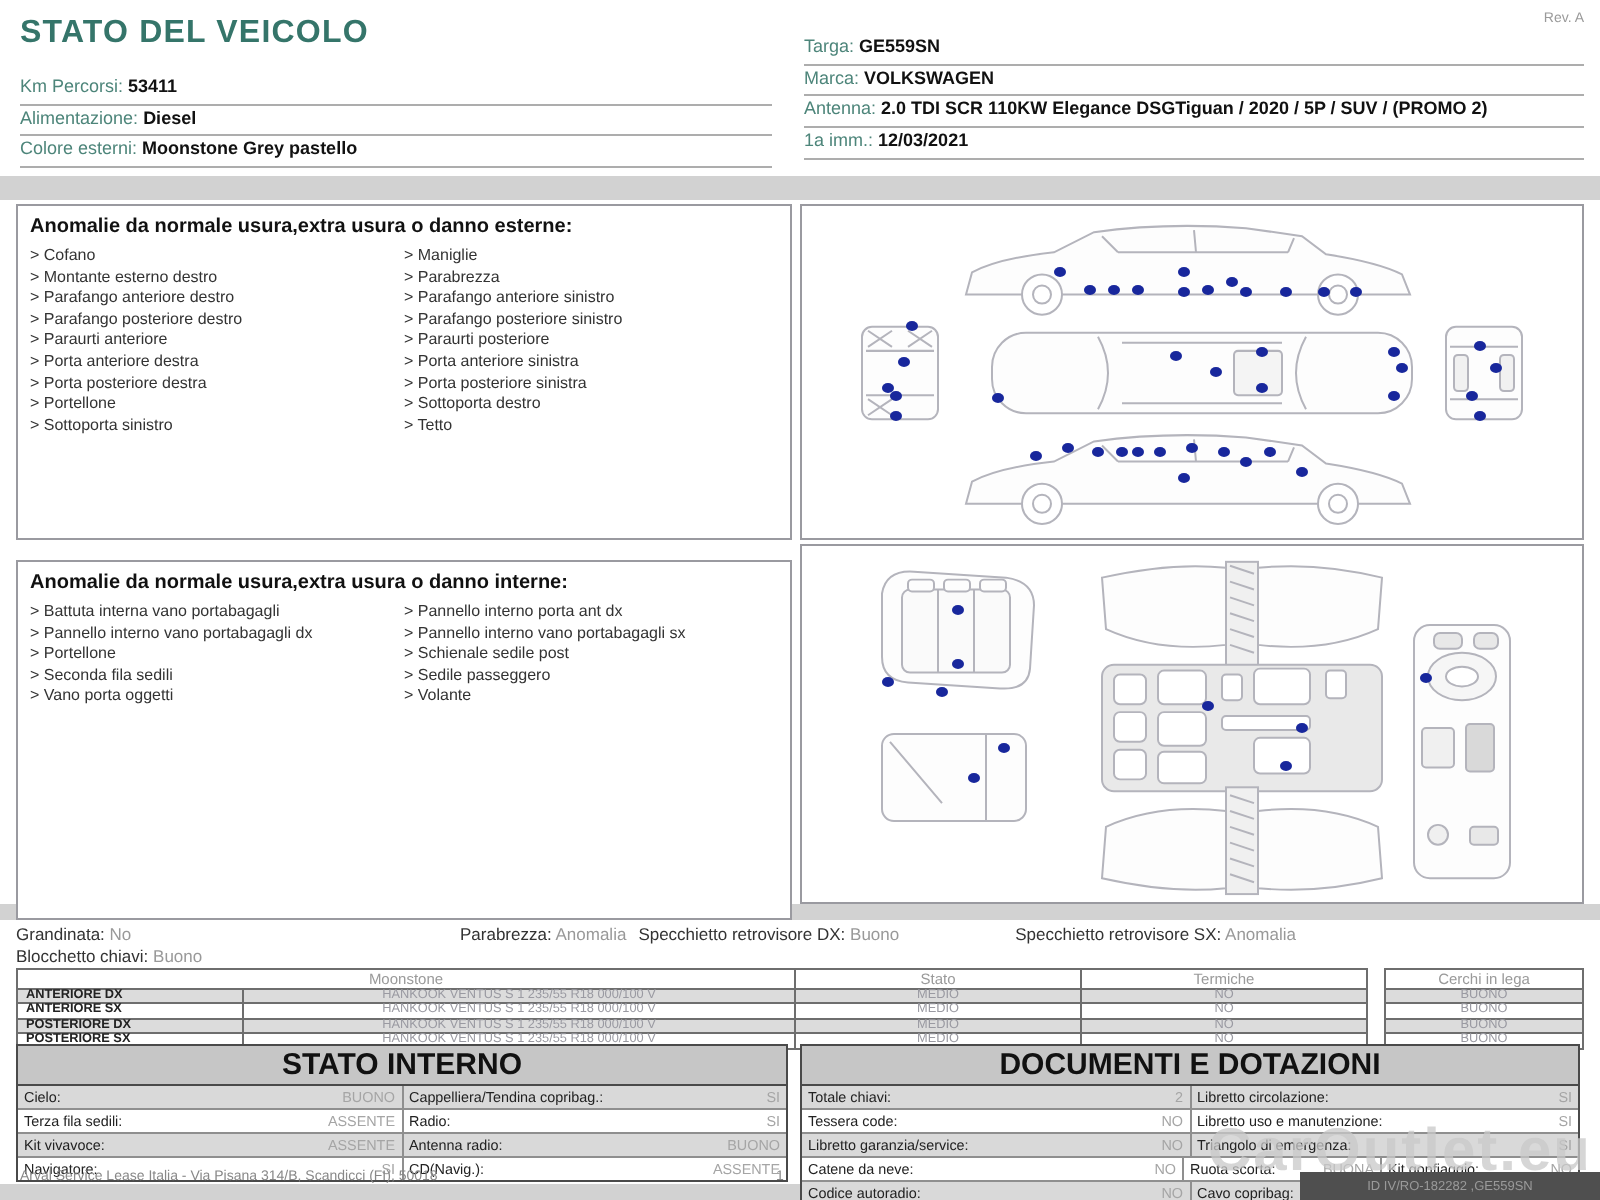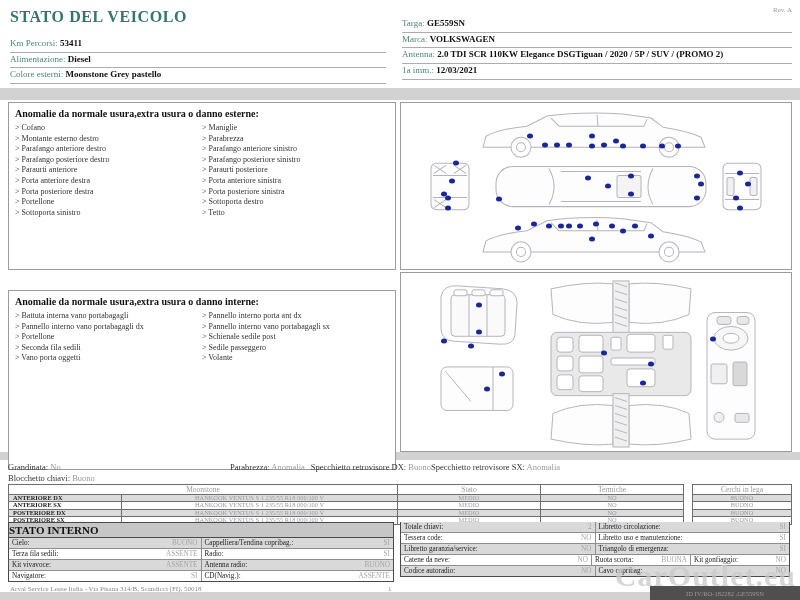--- a/index.html
+++ b/index.html
@@ -1,17 +1,17 @@
 <!DOCTYPE html>
 <html><head>
 <meta charset="utf-8">
 <style>
   html,body{margin:0;padding:0;background:#fff}
   .page{position:relative;width:800px;height:600px;background:#fff;overflow:hidden;
-        font-family:Liberation Serif, serif;color:#222}
+        font-family:Liberation Sans, sans-serif;color:#222}
 
   
   .hdr{position:absolute;top:6px;left:10px;width:782px;display:flex;gap:16px}
   .hdr-left{width:376px}
   .hdr-right{flex:1}
   .title{font-size:16px;font-weight:bold;color:#35756a;letter-spacing:.6px;margin:2px 0 11px 0}
   .rev{text-align:right;font-size:7px;color:#9a9a9a;height:11px}
   .hfield{border-bottom:1px solid #adadad;font-size:9px;padding:1px 0 2px 0;line-height:1.3}
   .flabel{color:#4d857a}
   .fvalue{font-weight:bold;color:#111}
@@ -19,56 +19,56 @@
   
   .band{position:absolute;left:0;right:0;background:#d2d2d2}
   #band1{top:88px;height:12px}
   #band2{top:452px;height:8px}
   #band3{bottom:0;height:8px}
 
   
   .box{position:absolute;border:1px solid #9a9aa0;background:#fff}
   #ext-list{left:8px;top:102px;width:386px;height:166px}
   #ext-diag{left:400px;top:102px;width:390px;height:166px}
-  #int-list{left:8px;top:290px;width:386px;height:178px}
+  #int-list{left:8px;top:280px;width:386px;height:178px}
   #int-diag{left:400px;top:272px;width:390px;height:178px}
   .box h2{font-size:10px;font-weight:bold;margin:5px 6px 4px 6px;color:#111}
   .ancols{display:flex;padding:0 6px}
   .ancol{width:50%}
   .anitem{font-size:8px;line-height:1.2;color:#333;margin-bottom:1px}
   .diagram{position:absolute;inset:0}
   .diagram svg{position:absolute;inset:0;width:100%;height:100%}
   .dot{position:absolute;width:6px;height:5px;border-radius:50%;background:#18279c;transform:translate(-50%,-50%)}
 
   
   .cond{position:absolute;top:462px;left:8px;width:784px;display:flex;align-items:flex-start;font-size:8.5px}
   .clabel{color:#333}
   .cvalue{color:#999}
   .cond-col1{width:222px}
   .cond-col1 div{margin-bottom:1px}
   .cond-parabrezza{margin-right:6px}
-  .cond-dx{}
+  .cond-dx{margin-right:58px}
 
   
   table{border-collapse:collapse}
   .tyres{position:absolute;top:484px;left:8px;width:676px}
   .cerchi{position:absolute;top:484px;left:692px;width:100px}
   .tyres th,.cerchi th{border:1px solid #6e6e6e;font-size:7.5px;font-weight:normal;color:#9a9a9a;height:9px;padding:0}
   .tyres td,.cerchi td{border:1px solid #6e6e6e;font-size:6.4px;height:6px;padding:0 2px;line-height:1}
   td.pos{font-weight:bold;color:#222;width:106px;padding-left:4px}
   td.tyre{color:#9a9aa2;text-align:center}
   td.val{color:#9a9aa2;text-align:center;width:138px}
   .tyres tbody tr:nth-child(odd),.cerchi tbody tr:nth-child(odd){background:#dcdcdc}
 
   
   .kvtable{position:absolute}
   #stato-interno{top:522px;left:8px;width:386px}
   #documenti{top:522px;left:400px;width:390px}
-  .sec-title{background:#c6c6c6;border:1px solid #4a4a4a;font-size:11px;font-weight:bold;
-             padding:1px 0;color:#111}
+  .sec-title{background:#c6c6c6;border:1px solid #4a4a4a;font-size:15px;font-weight:bold;
+             text-align:center;padding:1px 0;color:#111}
   .kvbody{border:1px solid #4a4a4a;border-top:none}
   .kvrow{display:flex;border-top:1px solid #8f8f8f}
   .kvrow:first-child{border-top:none}
   .kvbody .kvrow:nth-child(odd){background:#d9d9d9}
   .kvcell{flex:1;display:flex;justify-content:space-between;align-items:center;padding:1px 3px;min-height:8px}
   .kvcell + .kvcell{border-left:1px solid #8f8f8f}
   .kvrow.split .kvcell:first-child{flex:2}
   .kvlabel{font-size:7.2px;color:#222}
   .kvvalue{font-size:7.2px;color:#a5a5a5}
 
@@ -418,20 +418,21 @@
           </div>
           <div class="kvcell">
             <span class="kvlabel">CD(Navig.):</span>
             <span class="kvvalue">ASSENTE</span>
           </div>
         </div>
       </div>
   </div>
 
   <div class="kvtable" id="documenti">
+    <div class="sec-title">DOCUMENTI E DOTAZIONI</div>
     <div class="kvbody">
         <div class="kvrow">
           <div class="kvcell">
             <span class="kvlabel">Totale chiavi:</span>
             <span class="kvvalue">2</span>
           </div>
           <div class="kvcell">
             <span class="kvlabel">Libretto circolazione:</span>
             <span class="kvvalue">SI</span>
           </div>

